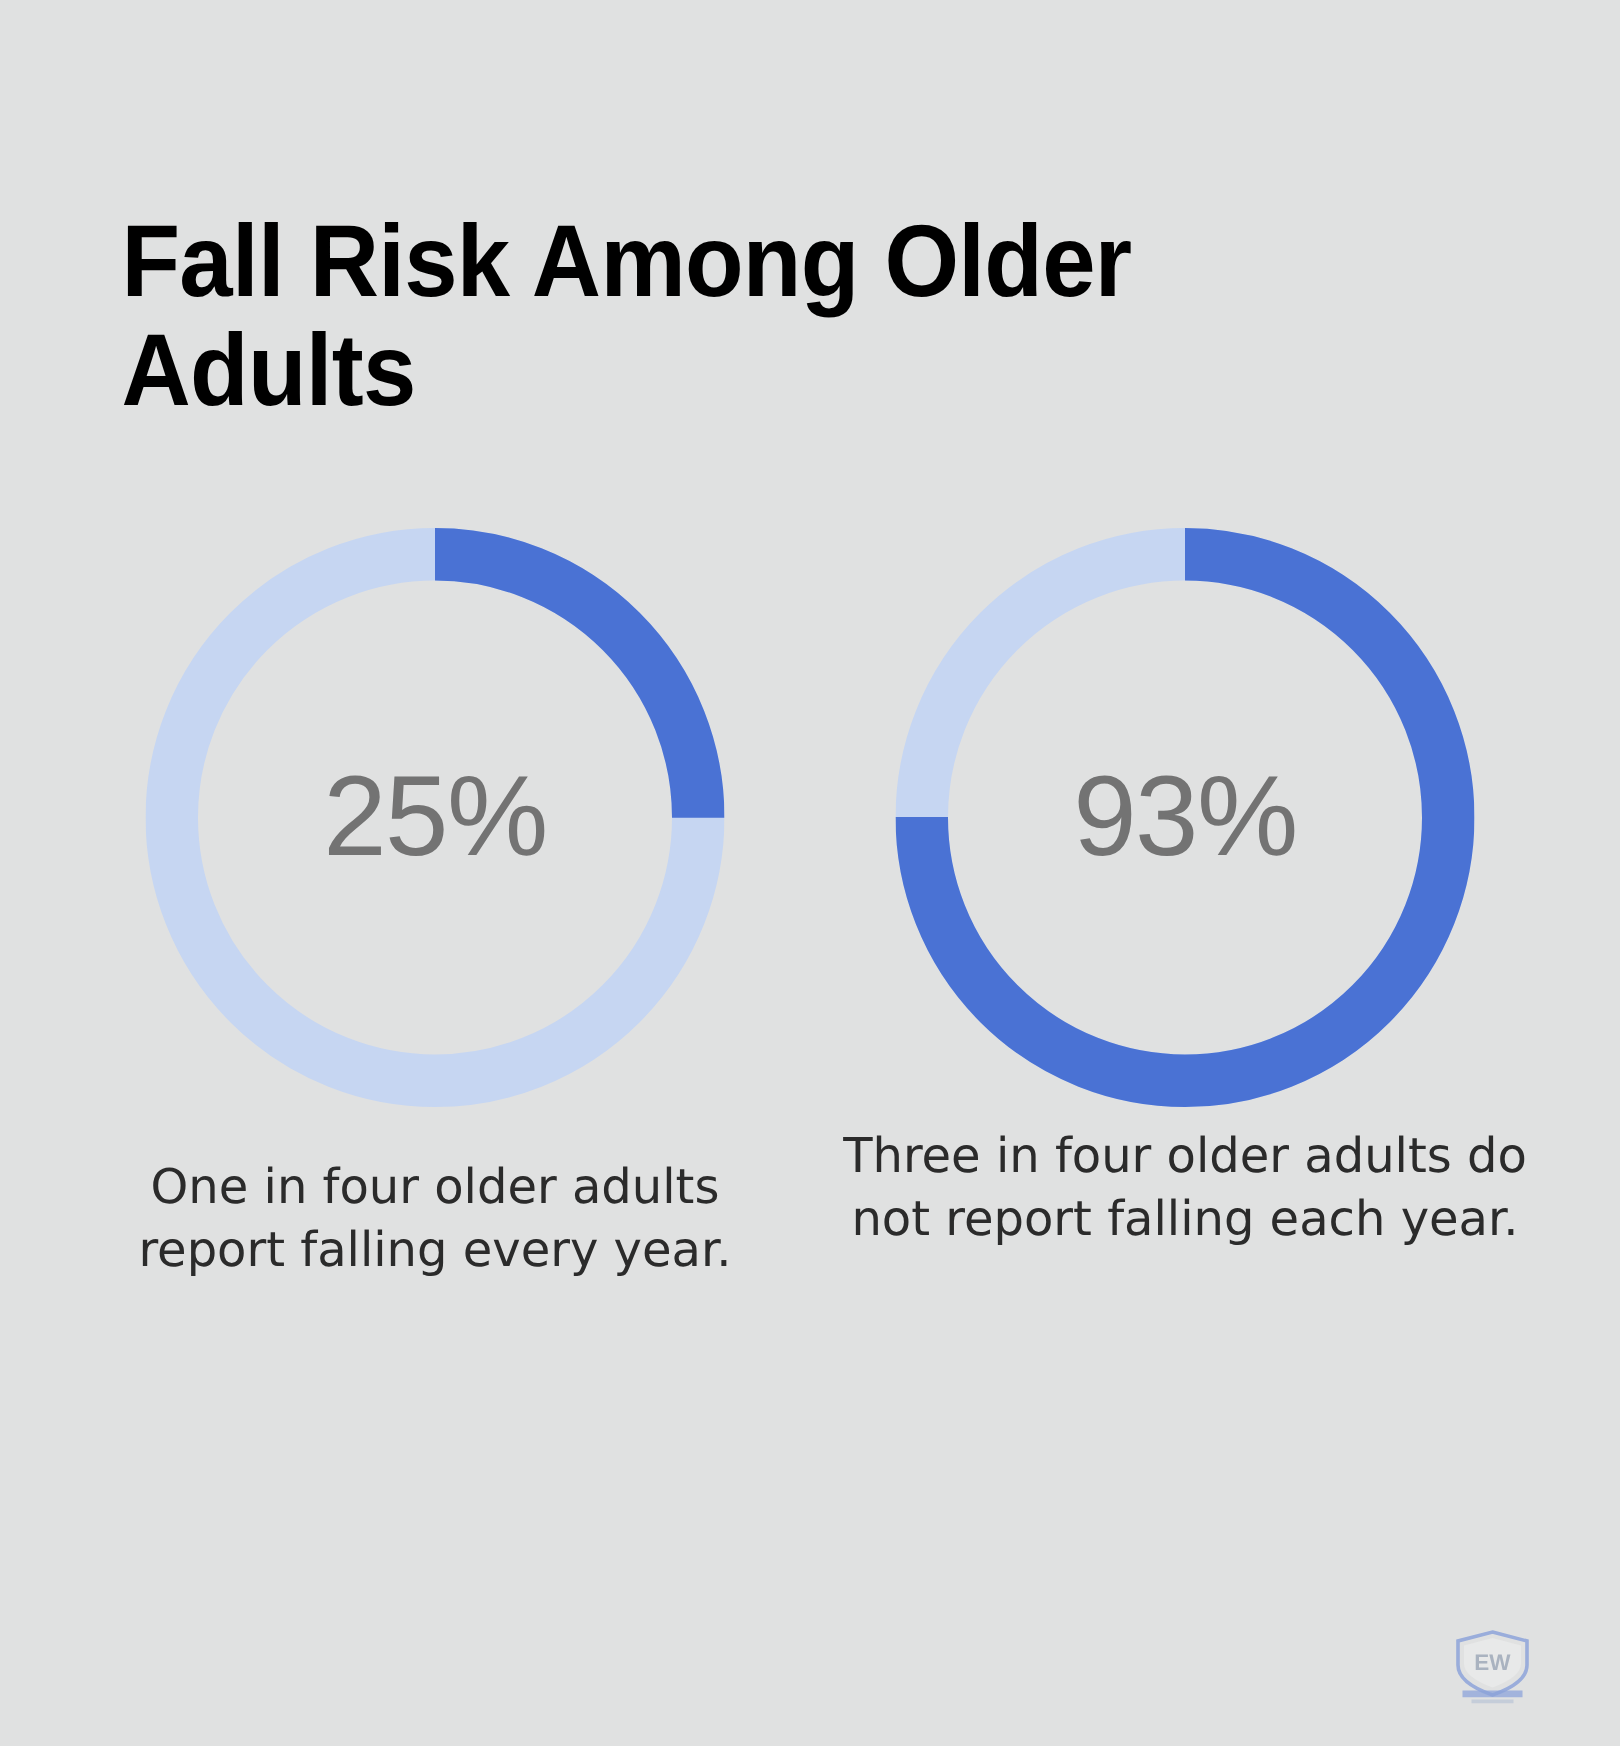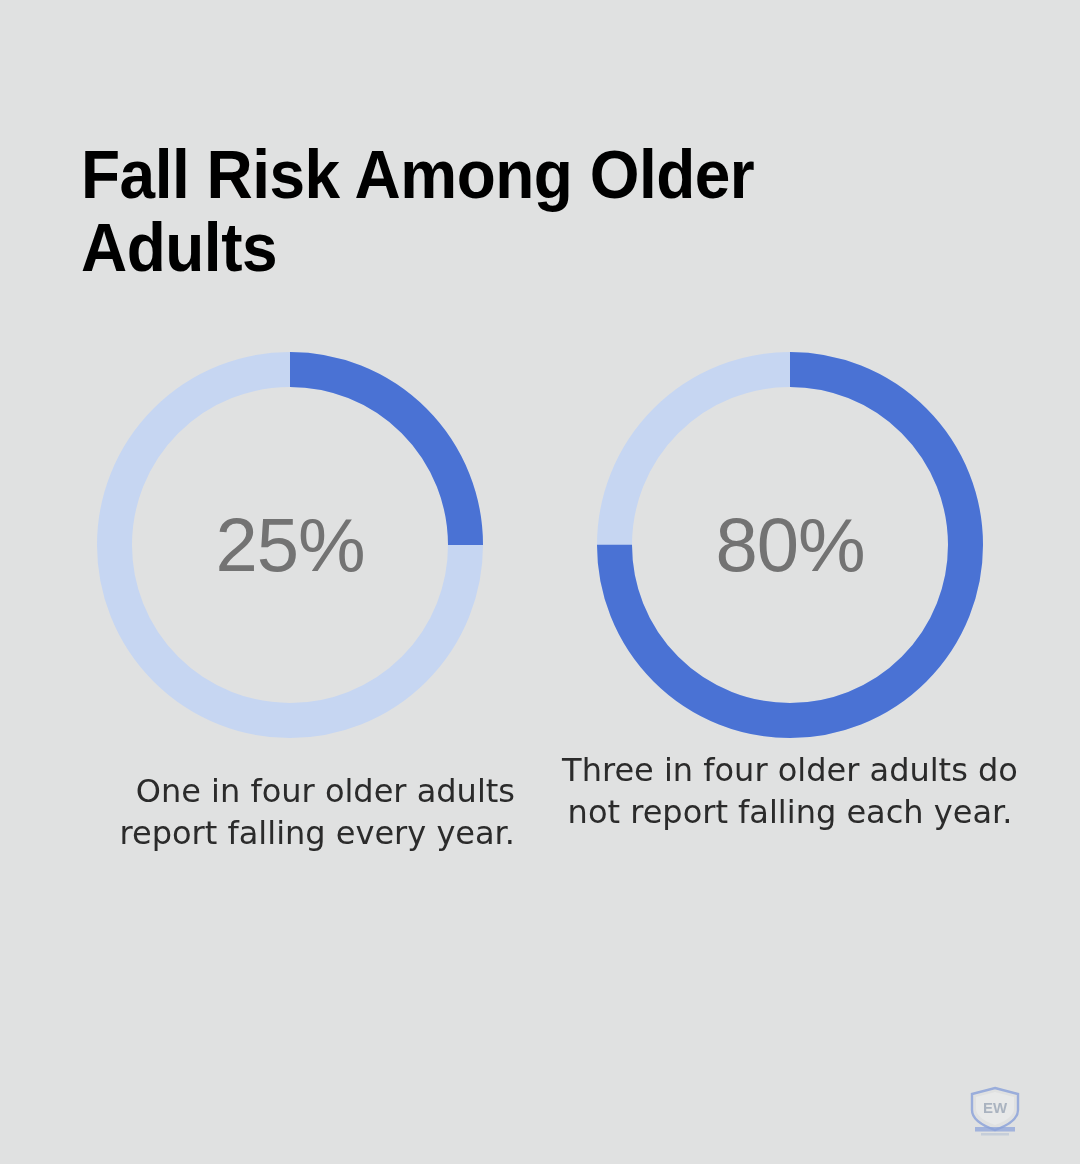--- a/index.html
+++ b/index.html
@@ -97,21 +97,21 @@
   .caption {
     margin-top: 32px;
     width: 470px;
     text-align: center;
     font-family: "DejaVu Sans", sans-serif;
     font-weight: normal;
     font-size: 32px;
     line-height: 1.32;
     color: #2b2b2b;
   }
-  .chart-col.left .caption  { width: 450px; text-align: right; }
+  .chart-col.left .caption  { width: 450px; }
   .chart-col.right .caption { width: 470px; margin-top: 11px; }
 
   
   .watermark {
     position: absolute;
     left: 962px;
     top: 1080px;
     width: 66px;
     height: 60px;
     opacity: 0.55;
@@ -144,21 +144,21 @@
       <div class="caption">One in four older adults report falling every year.</div>
     </div>
 
     <div class="chart-col right">
       <div class="donut-wrap">
         <svg viewBox="0 0 386 386" xmlns="http://www.w3.org/2000/svg" aria-hidden="true">
           <circle cx="193" cy="193" r="175.5" fill="none" stroke="#c6d6f2" stroke-width="35"></circle>
           <circle cx="193" cy="193" r="175.5" fill="none" stroke="#4a72d4" stroke-width="35" stroke-dasharray="827.02 275.67" stroke-dashoffset="0" transform="rotate(-90 193 193)"></circle>
         </svg>
         <div class="donut-center">
-          <span class="donut-value">80%</span>
+          <span class="donut-value">93%</span>
         </div>
       </div>
       <div class="caption">Three in four older adults do not report falling each year.</div>
     </div>
 
   </div>
 
   <div class="watermark">
     <svg viewBox="0 0 66 60" width="66" height="60" xmlns="http://www.w3.org/2000/svg">
       <g opacity="0.85">

